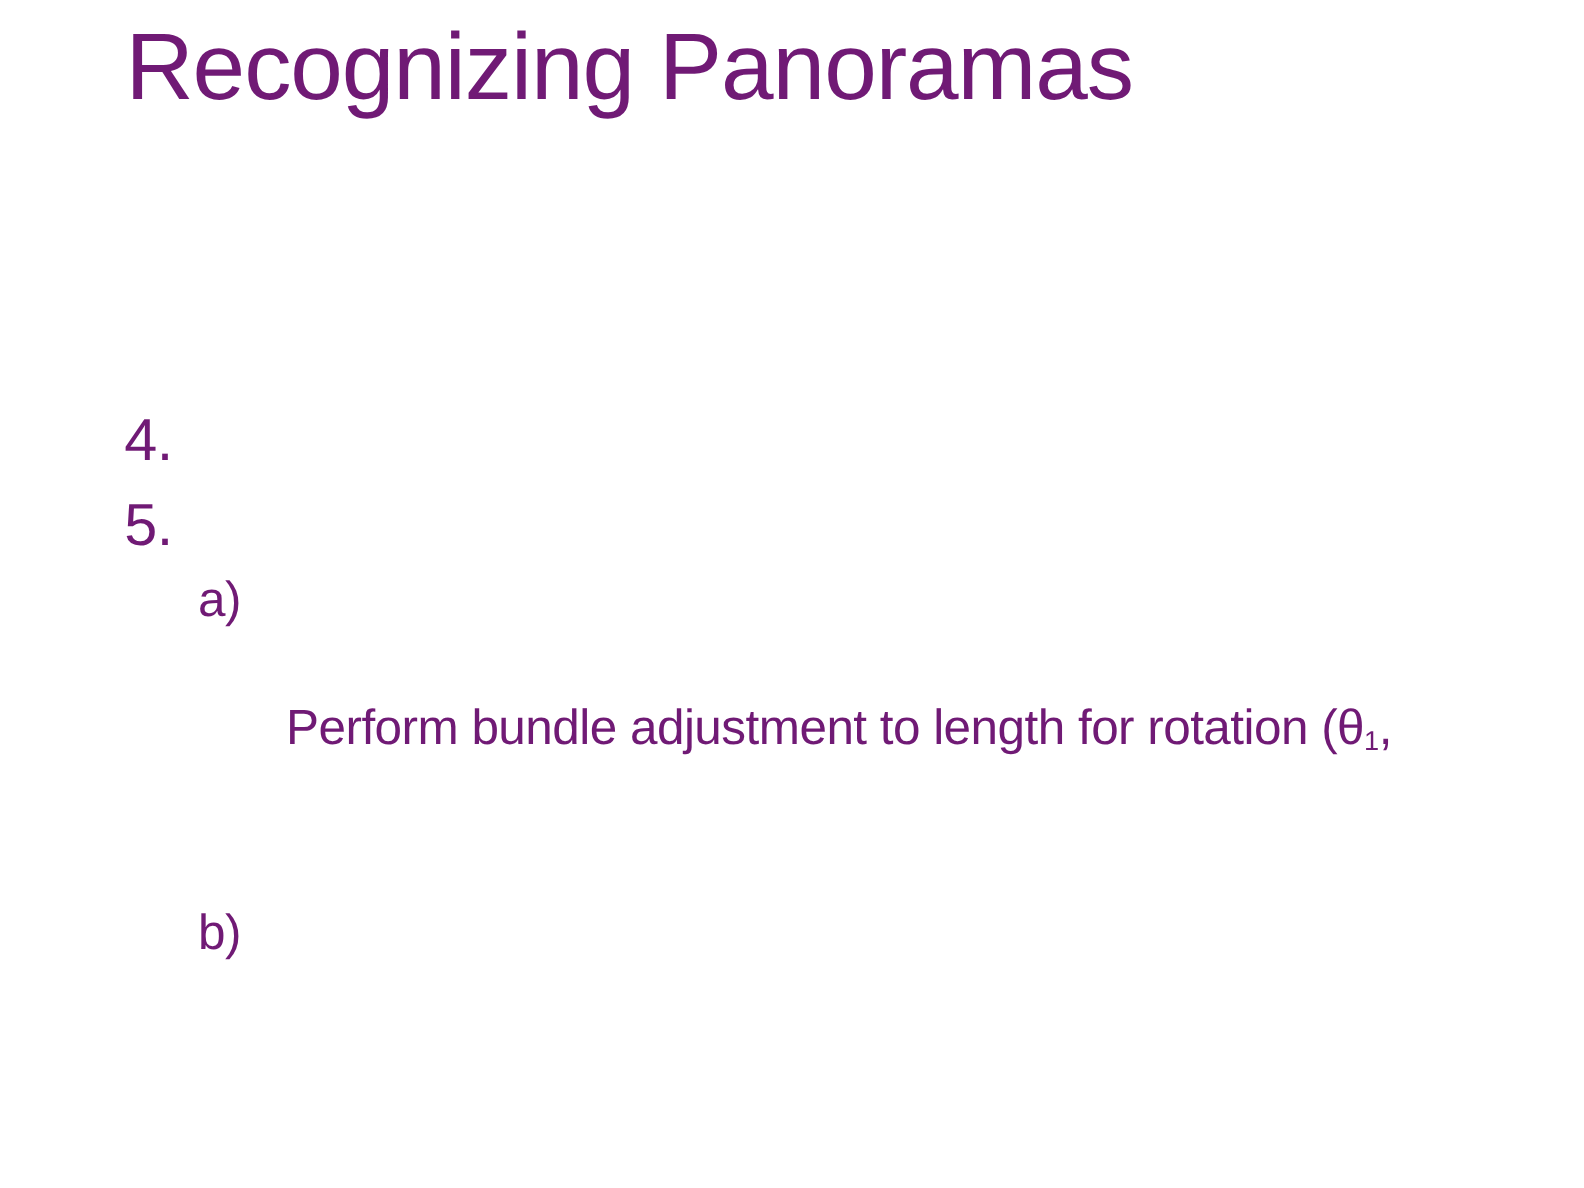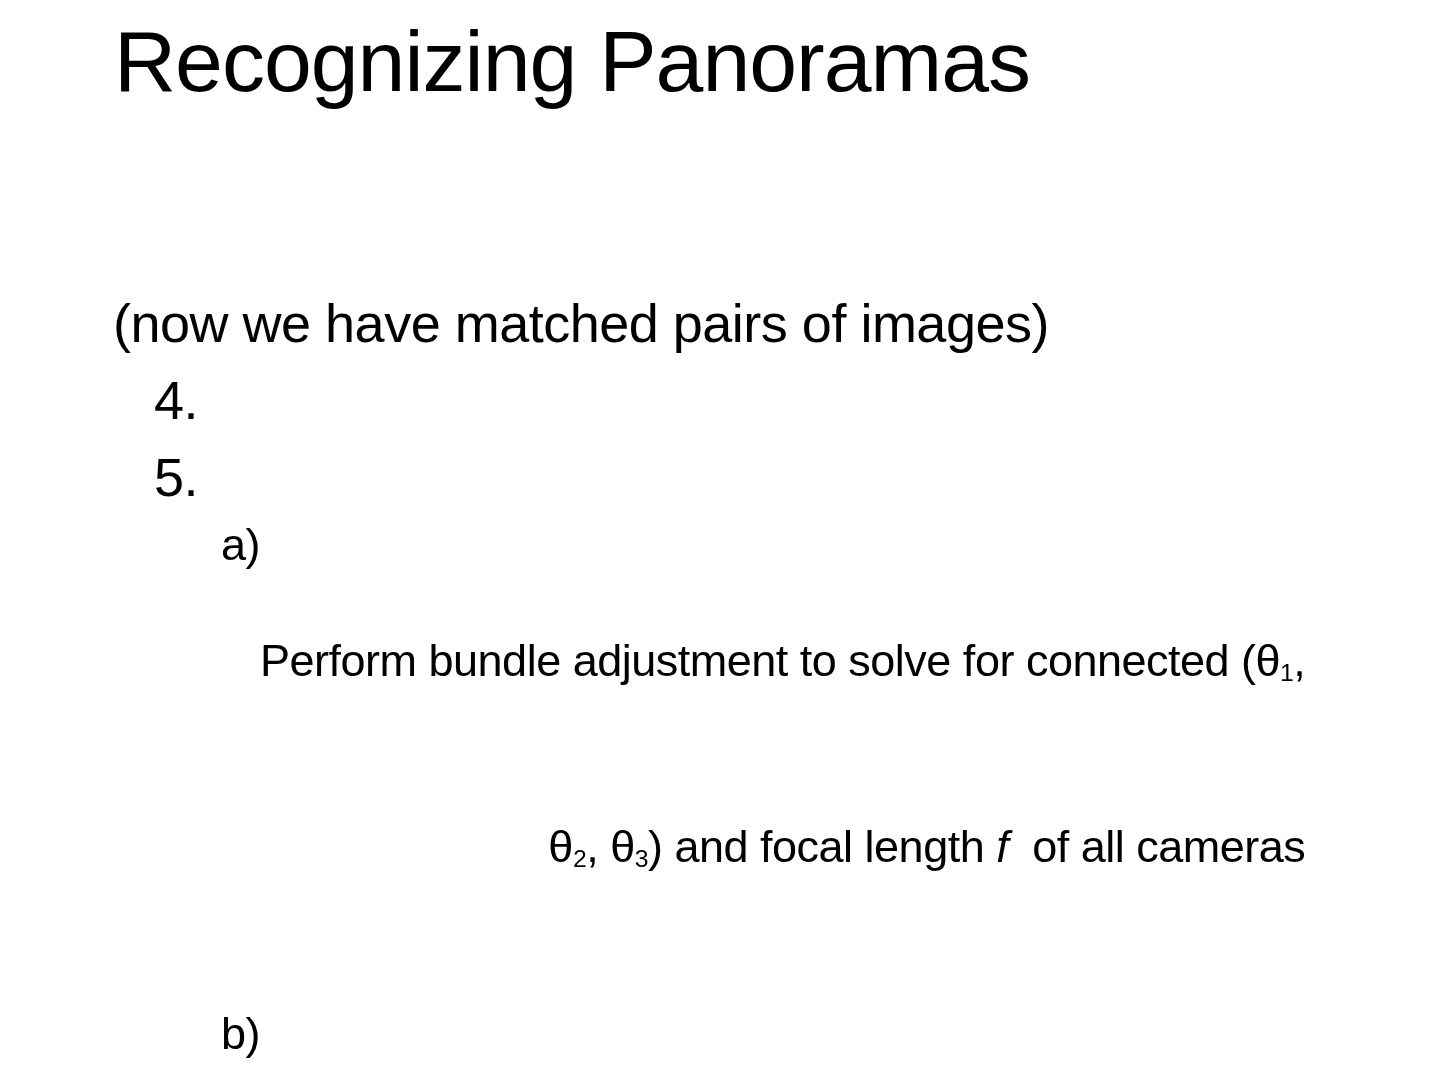--- a/index.html
+++ b/index.html
@@ -5,24 +5,23 @@
   html, body {
     margin: 0;
     padding: 0;
     background: #ffffff;
   }
   .slide {
     position: relative;
     width: 1440px;
     height: 1080px;
     background: #ffffff;
-    color: #000000;
+    color: #701a75;
     font-family: "Liberation Sans", sans-serif;
     overflow: hidden;
-    text-align: right;
   }
   .title {
     position: absolute;
     left: 114px;
     top: 22px;
     font-size: 86px;
     line-height: 79px;
     font-weight: normal;
     letter-spacing: -1px;
     margin: 0;
@@ -81,37 +80,35 @@
 </style>
 </head>
 <body>
 
 <div class="slide">
 
   <h1 class="title">
     <div>Recognizing Panoramas</div>
   </h1>
 
-  <p class="intro">(now we have matched pairs of images)</p>
 
   <div class="list-l1 item-4">
     <span class="l1-num">4.</span>
   </div>
 
   <div class="list-l1 item-5">
     <span class="l1-num">5.</span>
   </div>
 
   <div class="list-l2">
 
     <div class="l2-item">
       <span class="l2-label">a)</span>
       <div class="l2-text">
-        <div><span>Perform bundle adjustment to solve for connected (θ</span><span class="sub">1</span><span>,</span></div>
-        <div><span>θ</span><span class="sub">2</span><span>, θ</span><span class="sub">3</span><span>) and focal length </span><span class="it">f</span><span>  of all cameras</span></div>
+        <div><span>Perform bundle adjustment to length for rotation (θ</span><span class="sub">1</span><span>,</span></div>
       </div>
     </div>
 
     <div class="l2-item">
       <span class="l2-label">b)</span>
       <div class="l2-text">
         
       </div>
     </div>
 

